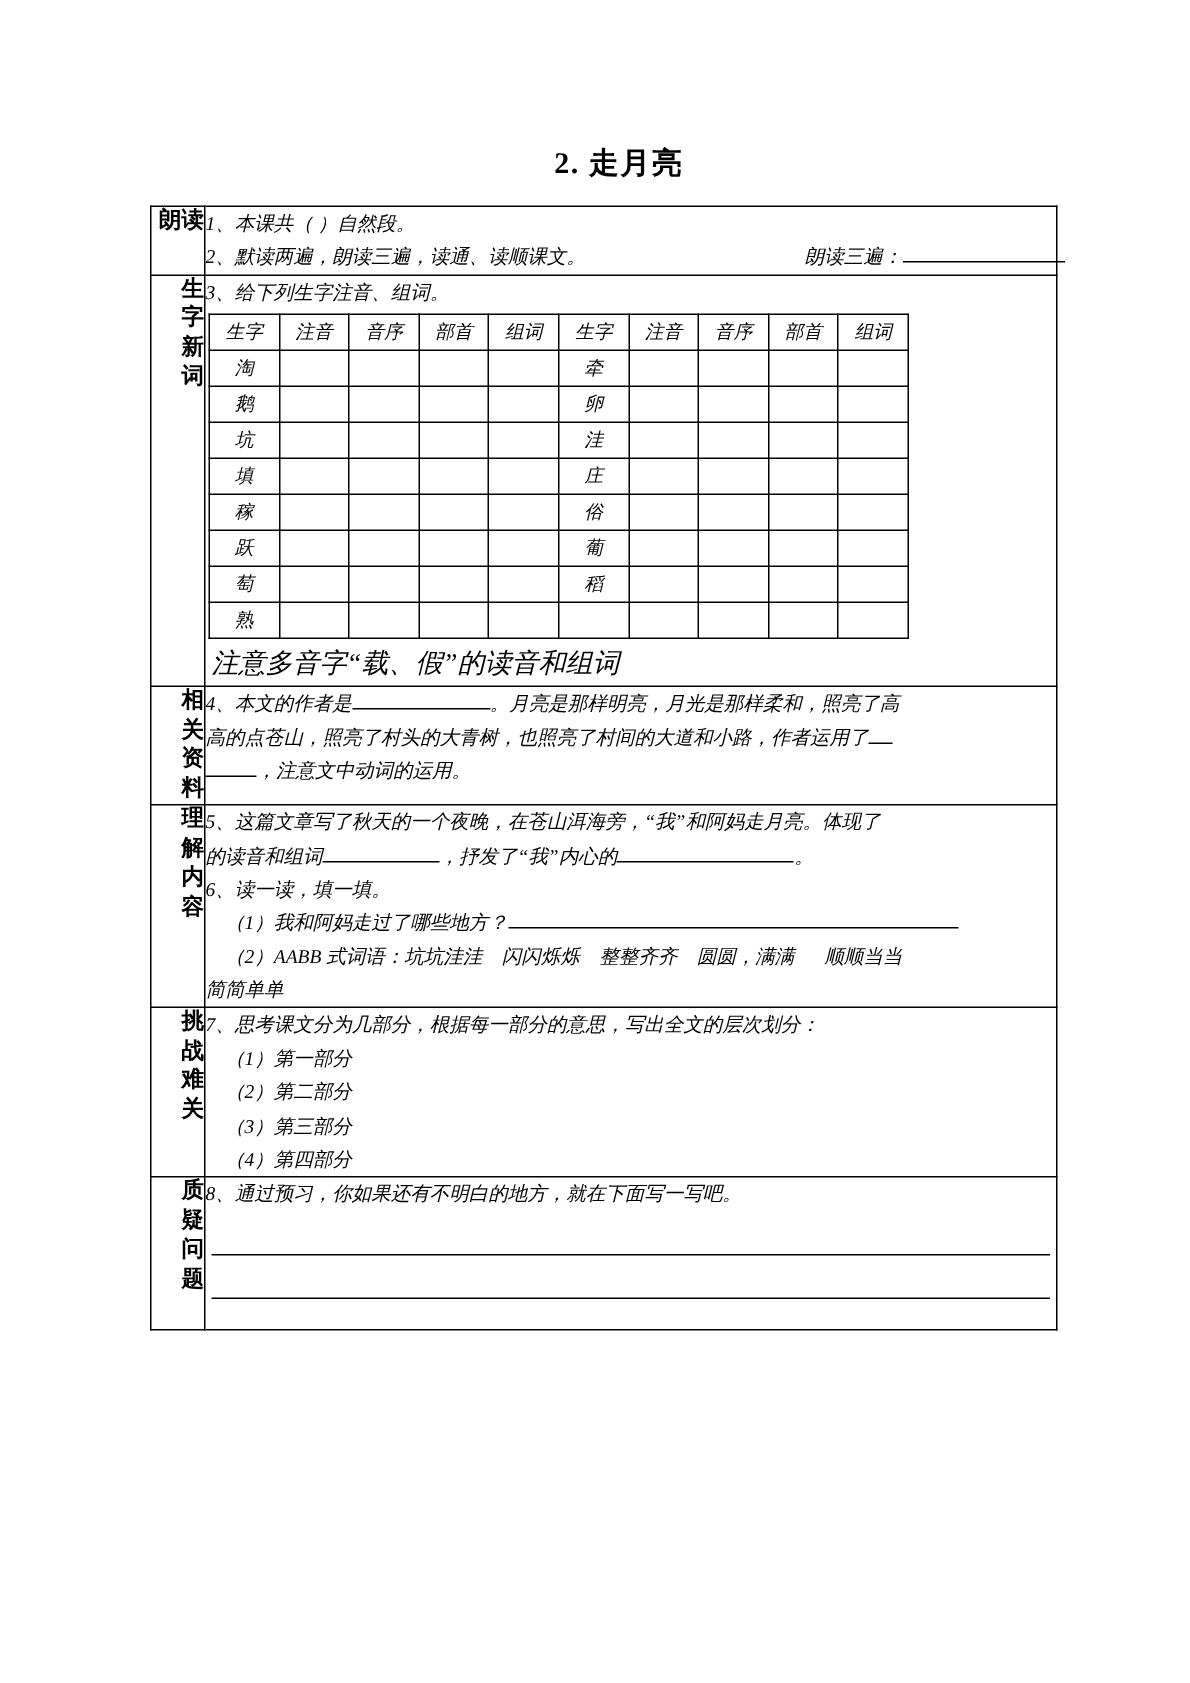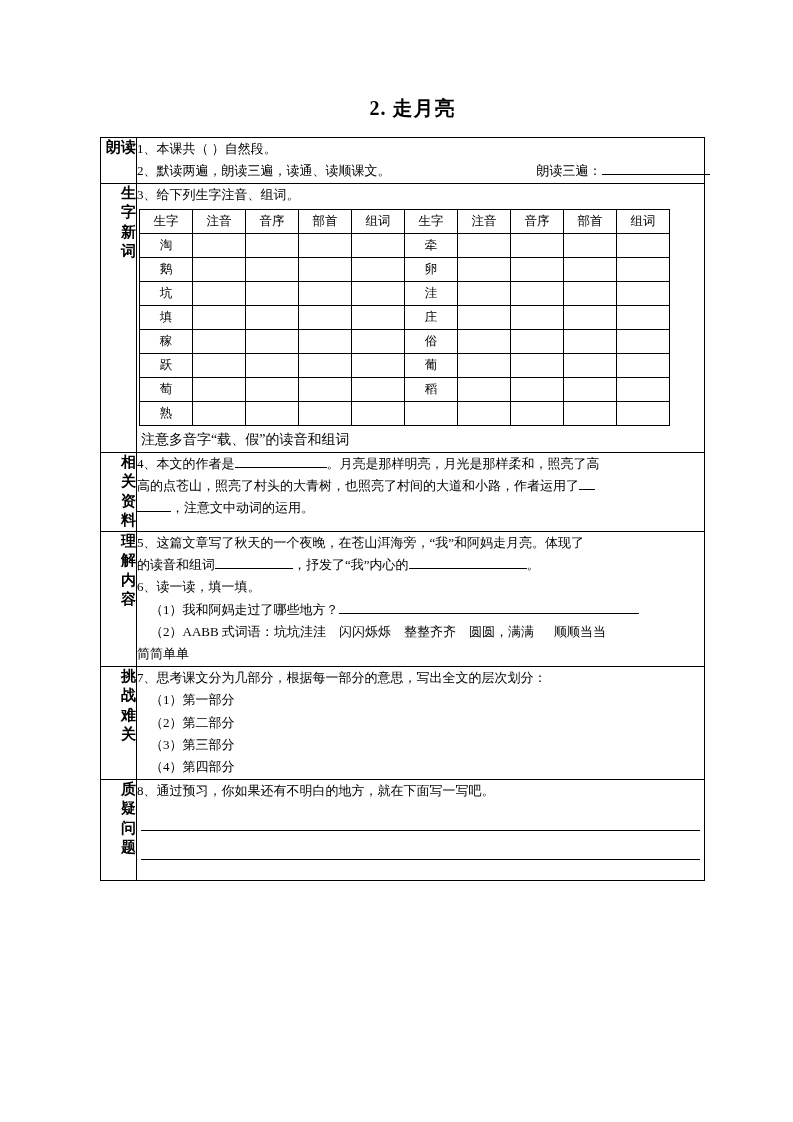--- a/index.html
+++ b/index.html
@@ -59,54 +59,55 @@
     font-weight: bold;
     line-height: 1.30;
     letter-spacing: 0px;
     font-family: "Liberation Serif", "DejaVu Serif", serif;
   }
   .vlabel span { display: block; text-align: right; }
   td.body-cell {
     padding: 4px 6px 5px 8px;
     font-size: 13px;
     line-height: 1.72;
+    font-style: italic;
   }
   .ln { white-space: nowrap; }
   .blank {
     display: inline-block;
     border-bottom: 1px solid #000;
     vertical-align: baseline;
   }
   .b-sign  { width: 108px; }
   .b-author{ width: 92px; }
   .b-mid   { width: 78px; }
   .b-long  { width: 118px; }
   .b-tail  { width: 16px; }
   .b-head  { width: 34px; }
   .b-q1    { width: 300px; }
   .sig-gap { display: inline-block; width: 146px; }
   
   .grid-wrap { padding: 3px 3px 2px 3px; }
   table.chargrid {
-    width: 531px;
+    width: 467px;
     border-collapse: collapse;
     table-layout: fixed;
     margin: 3px 0 0 2px;
   }
   table.chargrid td {
     border: 1.1px solid #000000;
     height: 23px;
     text-align: center;
     vertical-align: middle;
     font-size: 12.5px;
     padding: 0;
   }
   table.chargrid td.hd { font-size: 12.5px; }
   .note-line {
-    font-size: 14px;
+    font-size: 18px;
     padding: 4px 0 2px 4px;
     line-height: 1.4;
   }
   .q-line {
     border-bottom: 1px solid #000;
     height: 22px;
     margin: 6px 4px 0 4px;
   }
   .q-spacer { height: 20px; }
   .sec-title { font-size: 13px; }

